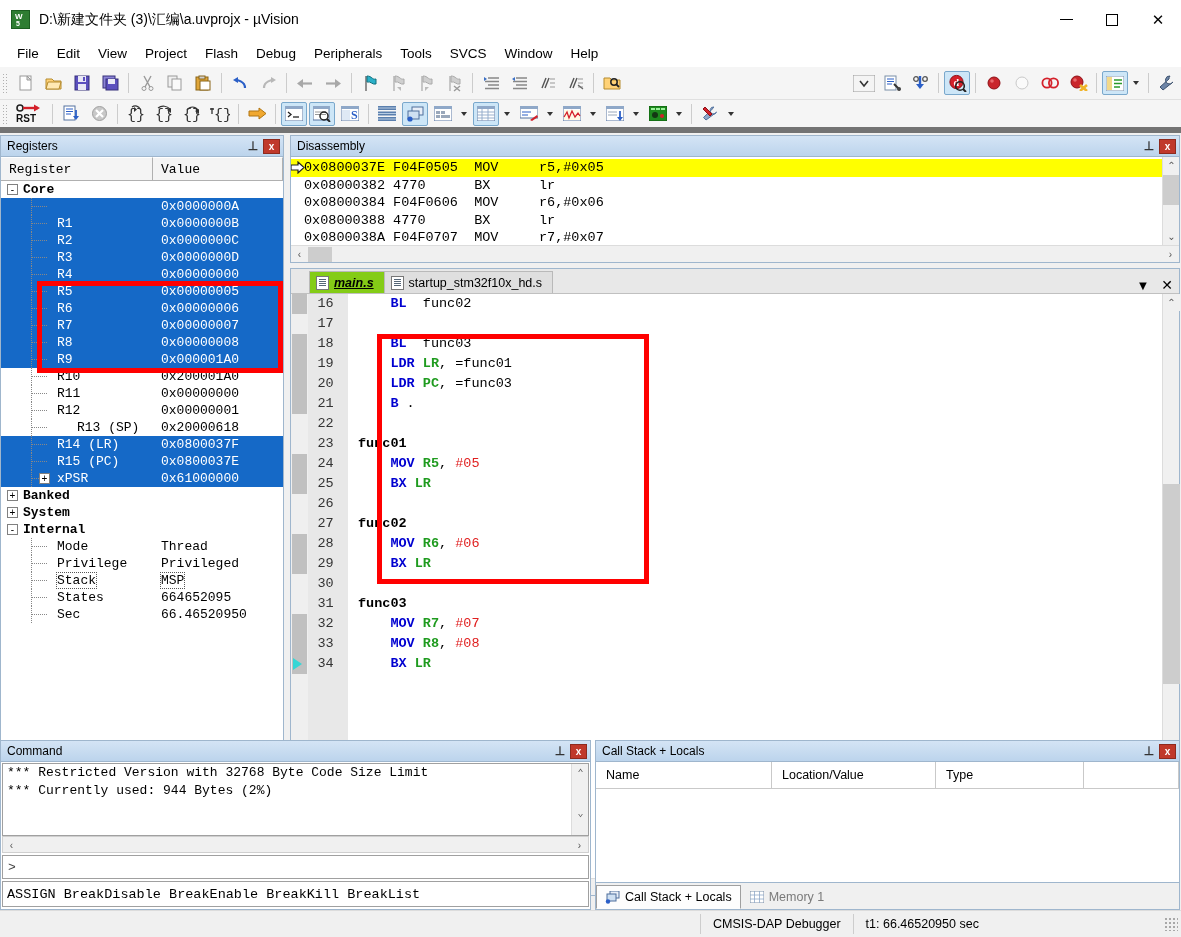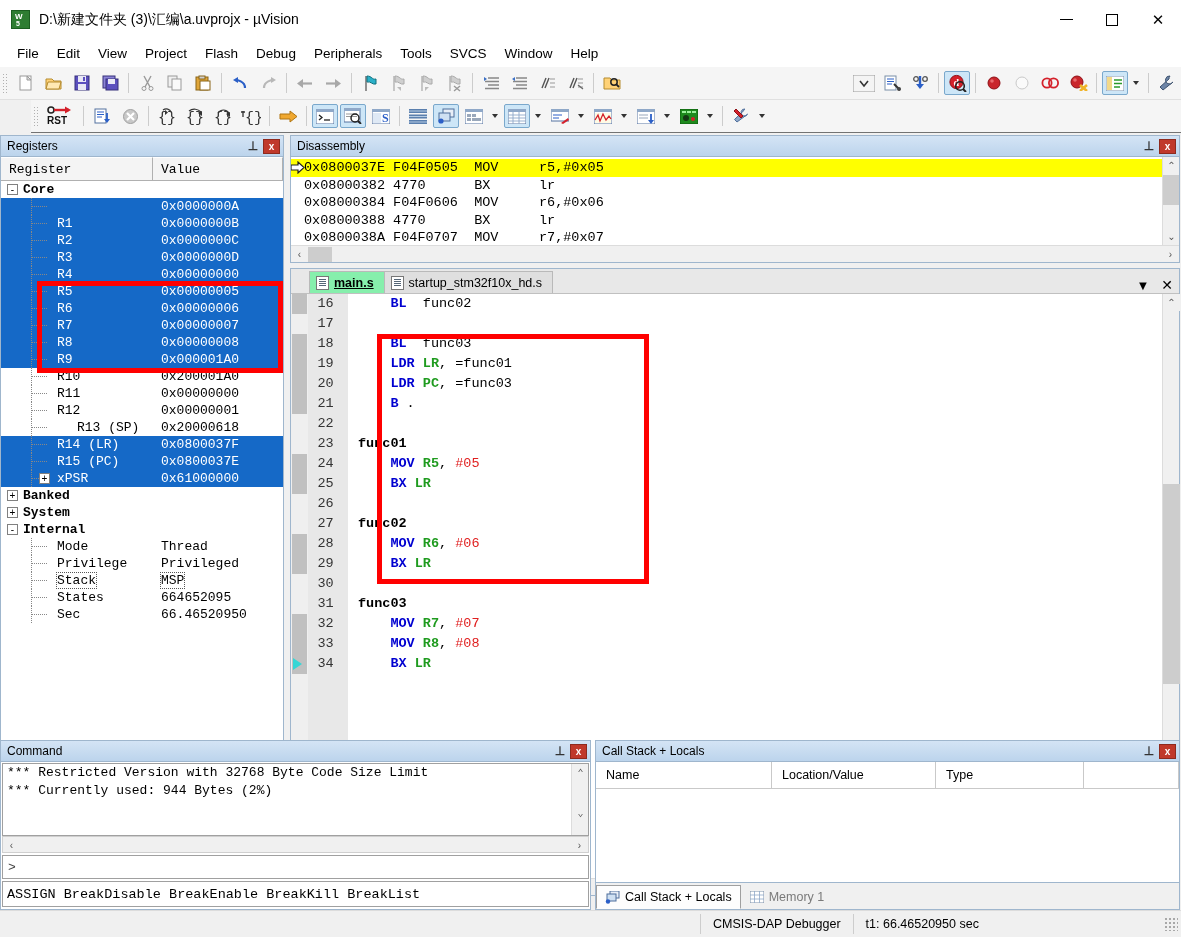--- a/index.html
+++ b/index.html
@@ -28,21 +28,21 @@
   .wbtn { width:46px; height:40px; display:flex; align-items:center; justify-content:center;
           font-size:15px; color:#000; }
   .wbtn .min { display:block; width:13px; height:1px; background:#000; }
   .wbtn .max { display:block; width:12px; height:12px; border:1px solid #000; }
   
   #menubar { height:27px; background:#fff; display:flex; align-items:center; padding-left:8px; }
   .menu-item { padding:4px 9px; font-size:13.5px; color:#000; }
   
   .toolbar { height:33px; background:#f5f5f5; display:flex; align-items:center;
              border-bottom:1px solid #e0e0e0; }
-  #toolbar2 { border-bottom:1px solid #737373;margin-left:31px; }
+  #toolbar2 { border-bottom:6px solid #737373; }
   .grip { width:7px; height:20px; margin:0 3px 0 2px;
           background-image:radial-gradient(circle, #b0b0b0 0.7px, transparent 0.8px);
           background-size:3px 3px; }
   .tb-sep { width:1px; height:20px; background:#cccccc; margin:0 4px; }
   .tbi { width:26px; height:24px; display:flex; align-items:center; justify-content:center;
          margin:0 1px; border:1px solid transparent; border-radius:2px; position:relative;}
   .tbi.active { background:#cde6f7; border:1px solid #7aa8cc; }
   .tbi svg { display:block; }
   .tb-arrow { width:13px; height:24px; display:flex; align-items:center; justify-content:center;
               margin-right:2px; }
@@ -112,21 +112,21 @@
   .sb-hbtn { position:absolute; height:17px; width:17px; display:flex; align-items:center;
              justify-content:center; color:#555; font-size:10px; }
   
   #editor { left:290px; top:133px; right:1px; bottom:14px; background:#fff;
             border:1px solid #9fb6cd; position:absolute; }
   #edit-tabs { height:25px; background:#e8e8e8; display:flex; align-items:flex-end;
                position:relative; border-bottom:1px solid #c0c0c0; }
   .etab { height:22px; display:flex; align-items:center; padding:0 10px 0 6px; font-size:12.5px;
           position:relative; border:1px solid #b9b9b9; border-bottom:none; margin-right:-1px;
           background:#dfdfdf; }
-  .etab.active { background:#86efac; }
+  .etab.active { background:#84cc16;font-style:italic; }
   .etab .fico { width:13px; height:14px; margin-right:5px; background:#fff;
                 border:1px solid #777; position:relative; }
   .etab .fico:after{ content:""; position:absolute; left:2px; top:2px; width:7px;height:1px;
                      box-shadow:0 2px 0 #567, 0 4px 0 #567, 0 6px 0 #567; background:#567;}
   .etab .nm.u { text-decoration:underline; font-weight:bold; }
   #tabs-right { margin-left:auto; display:flex; align-items:center; padding-right:6px; }
   #edit-area { position:absolute; left:0; top:25px; right:0; bottom:0; background:#fff; }
   #code-wrap { position:absolute; left:0; top:0; right:17px; bottom:17px; overflow:hidden;
                display:flex; }
   #gutter-mark { width:17px; background:#efefef; position:relative; }

